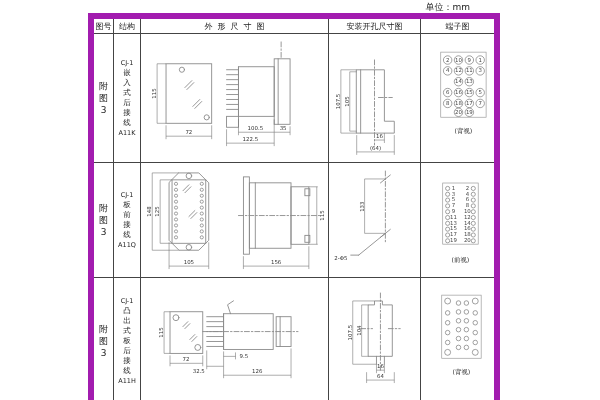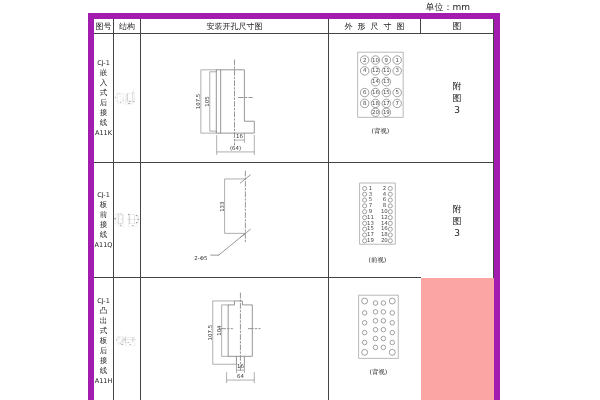--- a/index.html
+++ b/index.html
@@ -34,22 +34,23 @@
 <body>
 
 <div class="page">
 
   <div class="unit">单位：mm</div>
 
   <div class="tbl">
 
     <div class="c th">图号</div>
     <div class="c th">结构</div>
+    <div class="c th th-sp">外形尺寸图</div>
     <div class="c th">安装开孔尺寸图</div>
-    <div class="c th th-sp">外形尺寸图</div>
+    <div class="c th last">端子图</div>
 
     <div class="c vcell fig">
       <div>附</div>
       <div>图</div>
       <div>3</div>
     </div>
     <div class="c vcell struct">
       <div class="code">CJ-1</div>
       <div>嵌</div>
       <div>入</div>

